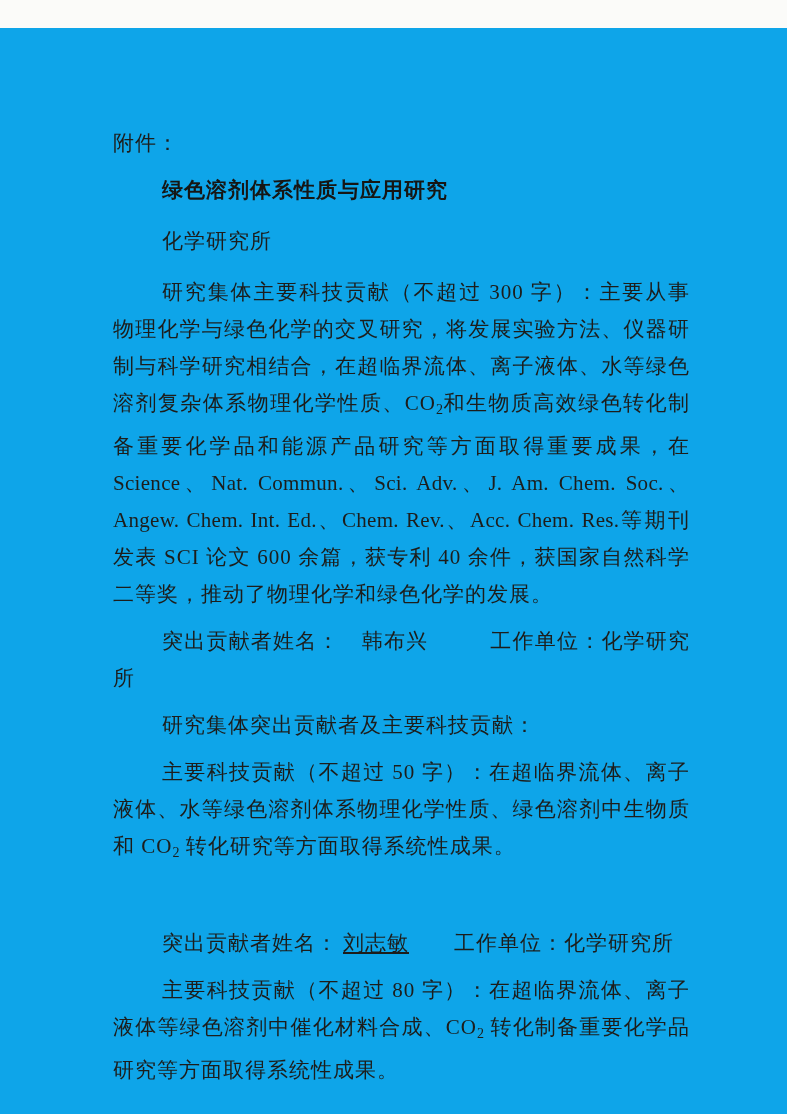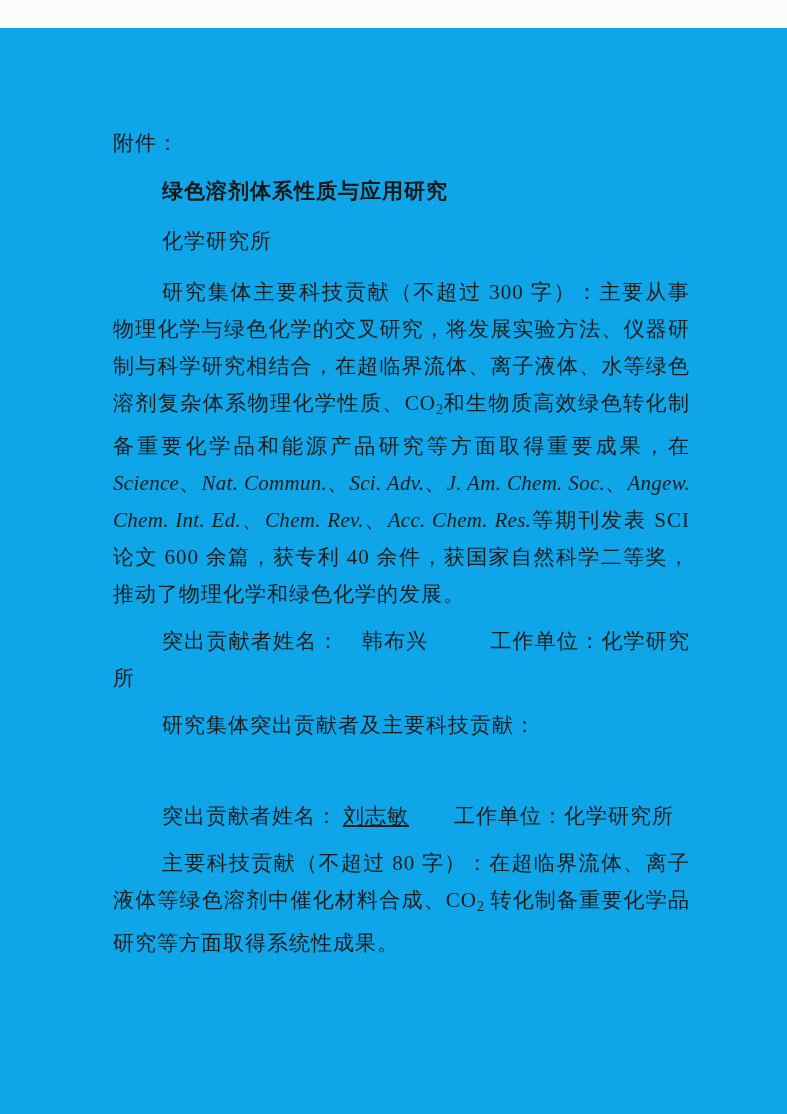--- a/index.html
+++ b/index.html
@@ -22,32 +22,32 @@
     font-size:21px;
     line-height:37px;
     letter-spacing:1px;
     text-align:justify;
   }
   .attachment{
     font-size:20px;
     letter-spacing:0.5px;
   }
   .doc-title{
-    font-family:Liberation Sans, sans-serif;
+    font-family:Liberation Serif, serif;
     font-weight:bold;
     font-size:18px;
     letter-spacing:1px;
     color:#161614;
     margin-bottom:14px !important;
   }
   .institute{
     margin-bottom:14px !important;
   }
   .indent{ text-indent:49px; }
-  .it{ font-style:italic; letter-spacing:0.3px; }
+  .it{ letter-spacing:0.3px; }
   .sub{ font-size:14px; vertical-align:-4px; letter-spacing:0; }
   .name-row span{ display:inline; }
   .c0 .name{ margin-left:22px; }
   .c0 .unit-label{ margin-left:62px; }
   .c1 .name{ margin-left:5px;text-decoration:underline; }
   .c1 .unit-label{ margin-left:45px; }
   .liu-gap{ margin-top:54px !important; }
 </style>
 </head>
 <body>
@@ -61,20 +61,21 @@
   <p class="institute indent">化学研究所</p>
 
   <p class="indent"><span>研究集体主要科技贡献（不超过 300 字）：主要从事物理化学与绿色化学的交叉研究，将发展实验方法、仪器研制与科学研究相结合，在超临界流体、离子液体、水等绿色溶剂复杂体系物理化学性质、CO</span><span class="sub">2</span><span>和生物质高效绿色转化制备重要化学品和能源产品研究等方面取得重要成果，在 </span><span class="it">Science</span><span>、</span><span class="it">Nat. Commun.</span><span>、</span><span class="it">Sci. Adv.</span><span>、</span><span class="it">J. Am. Chem. Soc.</span><span>、</span><span class="it">Angew. Chem. Int. Ed.</span><span>、</span><span class="it">Chem. Rev.</span><span>、</span><span class="it">Acc. Chem. Res.</span><span>等期刊发表 SCI 论文 600 余篇，获专利 40 余件，获国家自然科学二等奖，推动了物理化学和绿色化学的发展。</span></p>
 
   <p class="indent name-row c0">
     <span class="name-label">突出贡献者姓名：</span><span class="name">韩布兴</span><span class="unit-label">工作单位：</span><span class="unit">化学研究所</span>
   </p>
 
   <p class="indent">研究集体突出贡献者及主要科技贡献：</p>
 
+  <p class="indent"><span>主要科技贡献（不超过 50 字）：在超临界流体、离子液体、水等绿色溶剂体系物理化学性质、绿色溶剂中生物质和 CO</span><span class="sub">2</span><span> 转化研究等方面取得系统性成果。</span></p>
 
   <p class="indent name-row c1 liu-gap">
     <span class="name-label">突出贡献者姓名：</span><span class="name">刘志敏</span><span class="unit-label">工作单位：</span><span class="unit">化学研究所</span>
   </p>
 
   <p class="indent"><span>主要科技贡献（不超过 80 字）：在超临界流体、离子液体等绿色溶剂中催化材料合成、CO</span><span class="sub">2</span><span> 转化制备重要化学品研究等方面取得系统性成果。</span></p>
 
 </div>
 
 </body></html>

